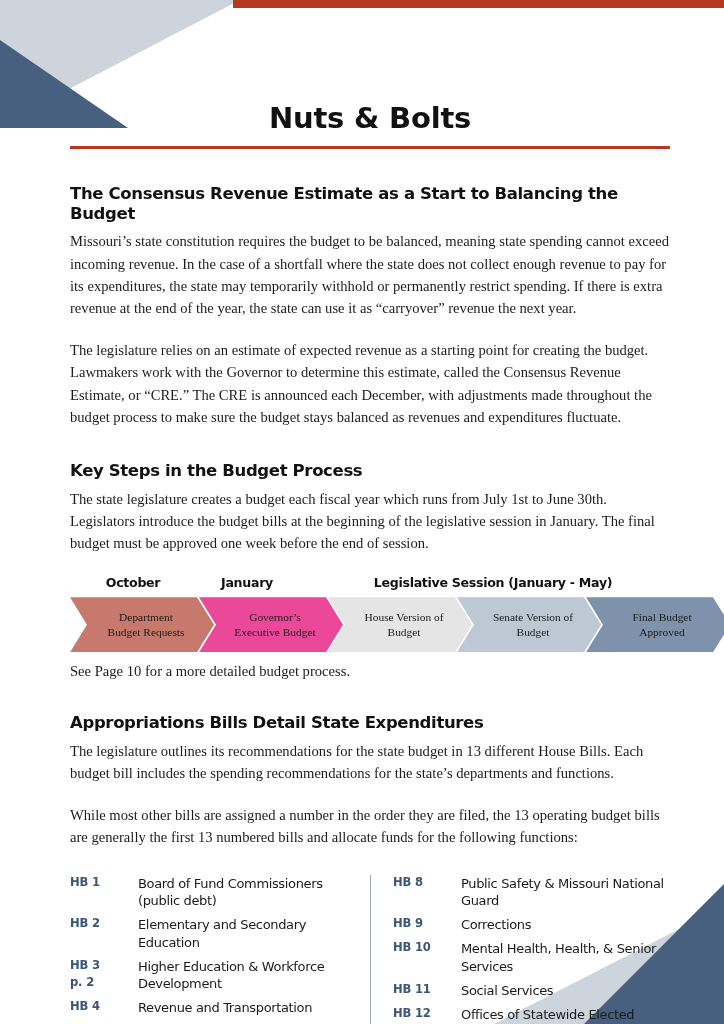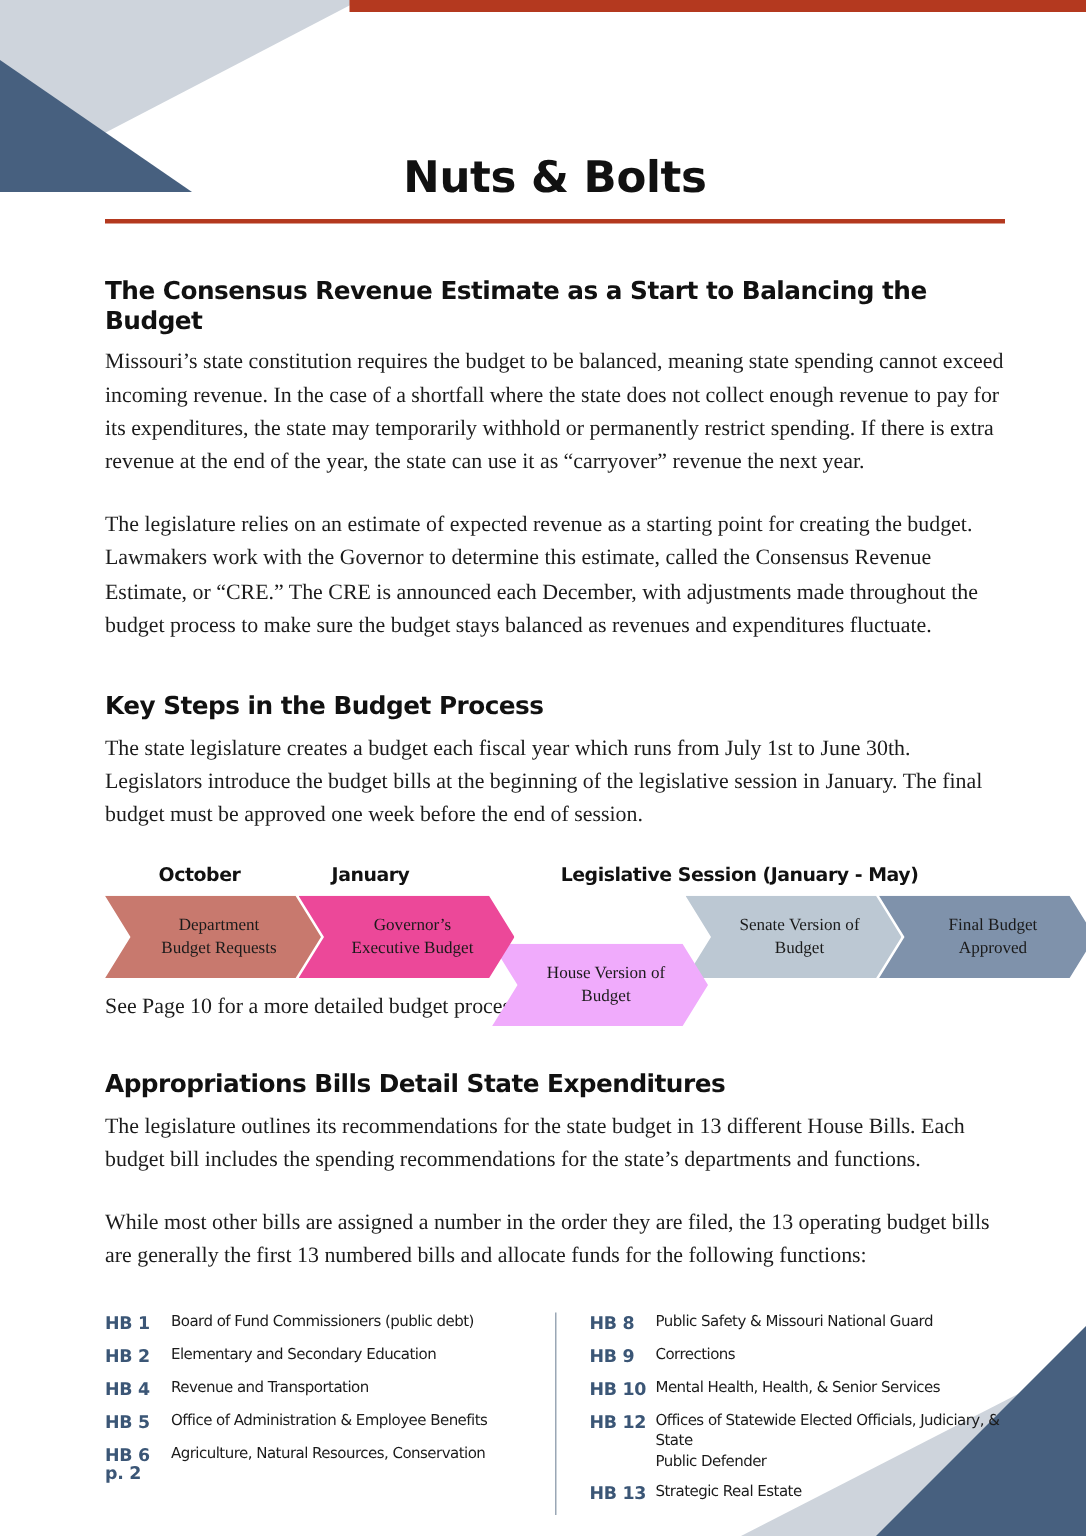--- a/index.html
+++ b/index.html
@@ -168,34 +168,35 @@
   }
   .bills-column.left  { padding-right: 14px; }
   .bills-column.right {
     padding-left: 22px;
     border-left: 1.5px solid #9aa7b5;
   }
   .bill-row {
     display: flex;
     align-items: flex-start;
     margin-bottom: 6.5px;
+    gap: 24px;
   }
   .bill-code {
     font-family: "DejaVu Sans", sans-serif;
     font-weight: bold;
     font-size: 11.6px;
     color: #3b5676;
     width: 44px;
     flex: 0 0 44px;
     letter-spacing: -0.2px;
     line-height: 1.35;
   }
   .bill-name {
     font-family: "DejaVu Sans", sans-serif;
-    font-size: 10px;
+    font-size: 13px;
     color: #1b1b1b;
     line-height: 1.35;
     letter-spacing: -0.35px;
     white-space: pre-line;
   }
 
   
   #page-number {
     position: absolute;
     left: 70px;
@@ -247,21 +248,21 @@
         </div>
       <div id="process-chevrons">
           <div class="chevron first" style="left: 0%; width: 24%; background: rgb(200, 121, 110); z-index: 5; align-items: center;">
             <div class="chevron-text">Department
 Budget Requests</div>
           </div>
           <div class="chevron" style="left: 21.5%; width: 24%; background: #ec4899; z-index: 4;">
             <div class="chevron-text">Governor’s
 Executive Budget</div>
           </div>
-          <div class="chevron" style="left: 43%; width: 24%; background: #f0abfc; z-index: 3; margin-top: 32px;">
+          <div class="chevron" style="left: 43%; width: 24%; background: #e5e5e5; z-index: 3;">
             <div class="chevron-text">House Version of
 Budget</div>
           </div>
           <div class="chevron" style="left: 64.5%; width: 24%; background: rgb(188, 200, 211); z-index: 2;">
             <div class="chevron-text">Senate Version of
 Budget</div>
           </div>
           <div class="chevron" style="left: 86%; width: 24%; background: rgb(127, 146, 171); z-index: 1;">
             <div class="chevron-text">Final Budget
 Approved</div>
@@ -279,20 +280,24 @@
       <div class="bills-column left" id="bills-left">
           <div class="bill-row">
             <div class="bill-code">HB 1</div>
             <div class="bill-name">Board of Fund Commissioners (public debt)</div>
           </div>
           <div class="bill-row">
             <div class="bill-code">HB 2</div>
             <div class="bill-name">Elementary and Secondary Education</div>
           </div>
           <div class="bill-row">
+            <div class="bill-code">HB 3</div>
+            <div class="bill-name">Higher Education &amp; Workforce Development</div>
+          </div>
+          <div class="bill-row">
             <div class="bill-code">HB 4</div>
             <div class="bill-name">Revenue and Transportation</div>
           </div>
           <div class="bill-row">
             <div class="bill-code">HB 5</div>
             <div class="bill-name">Office of Administration &amp; Employee Benefits</div>
           </div>
           <div class="bill-row">
             <div class="bill-code">HB 6</div>
             <div class="bill-name">Agriculture, Natural Resources, Conservation</div>
@@ -303,20 +308,24 @@
             <div class="bill-code">HB 8</div>
             <div class="bill-name">Public Safety &amp; Missouri National Guard</div>
           </div>
           <div class="bill-row">
             <div class="bill-code">HB 9</div>
             <div class="bill-name">Corrections</div>
           </div>
           <div class="bill-row">
             <div class="bill-code">HB 10</div>
             <div class="bill-name">Mental Health, Health, &amp; Senior Services</div>
+          </div>
+          <div class="bill-row">
+            <div class="bill-code">HB 11</div>
+            <div class="bill-name">Social Services</div>
           </div>
           <div class="bill-row">
             <div class="bill-code">HB 12</div>
             <div class="bill-name">Offices of Statewide Elected Officials, Judiciary, &amp; State
 Public Defender</div>
           </div>
           <div class="bill-row">
             <div class="bill-code">HB 13</div>
             <div class="bill-name">Strategic Real Estate</div>
           </div>

